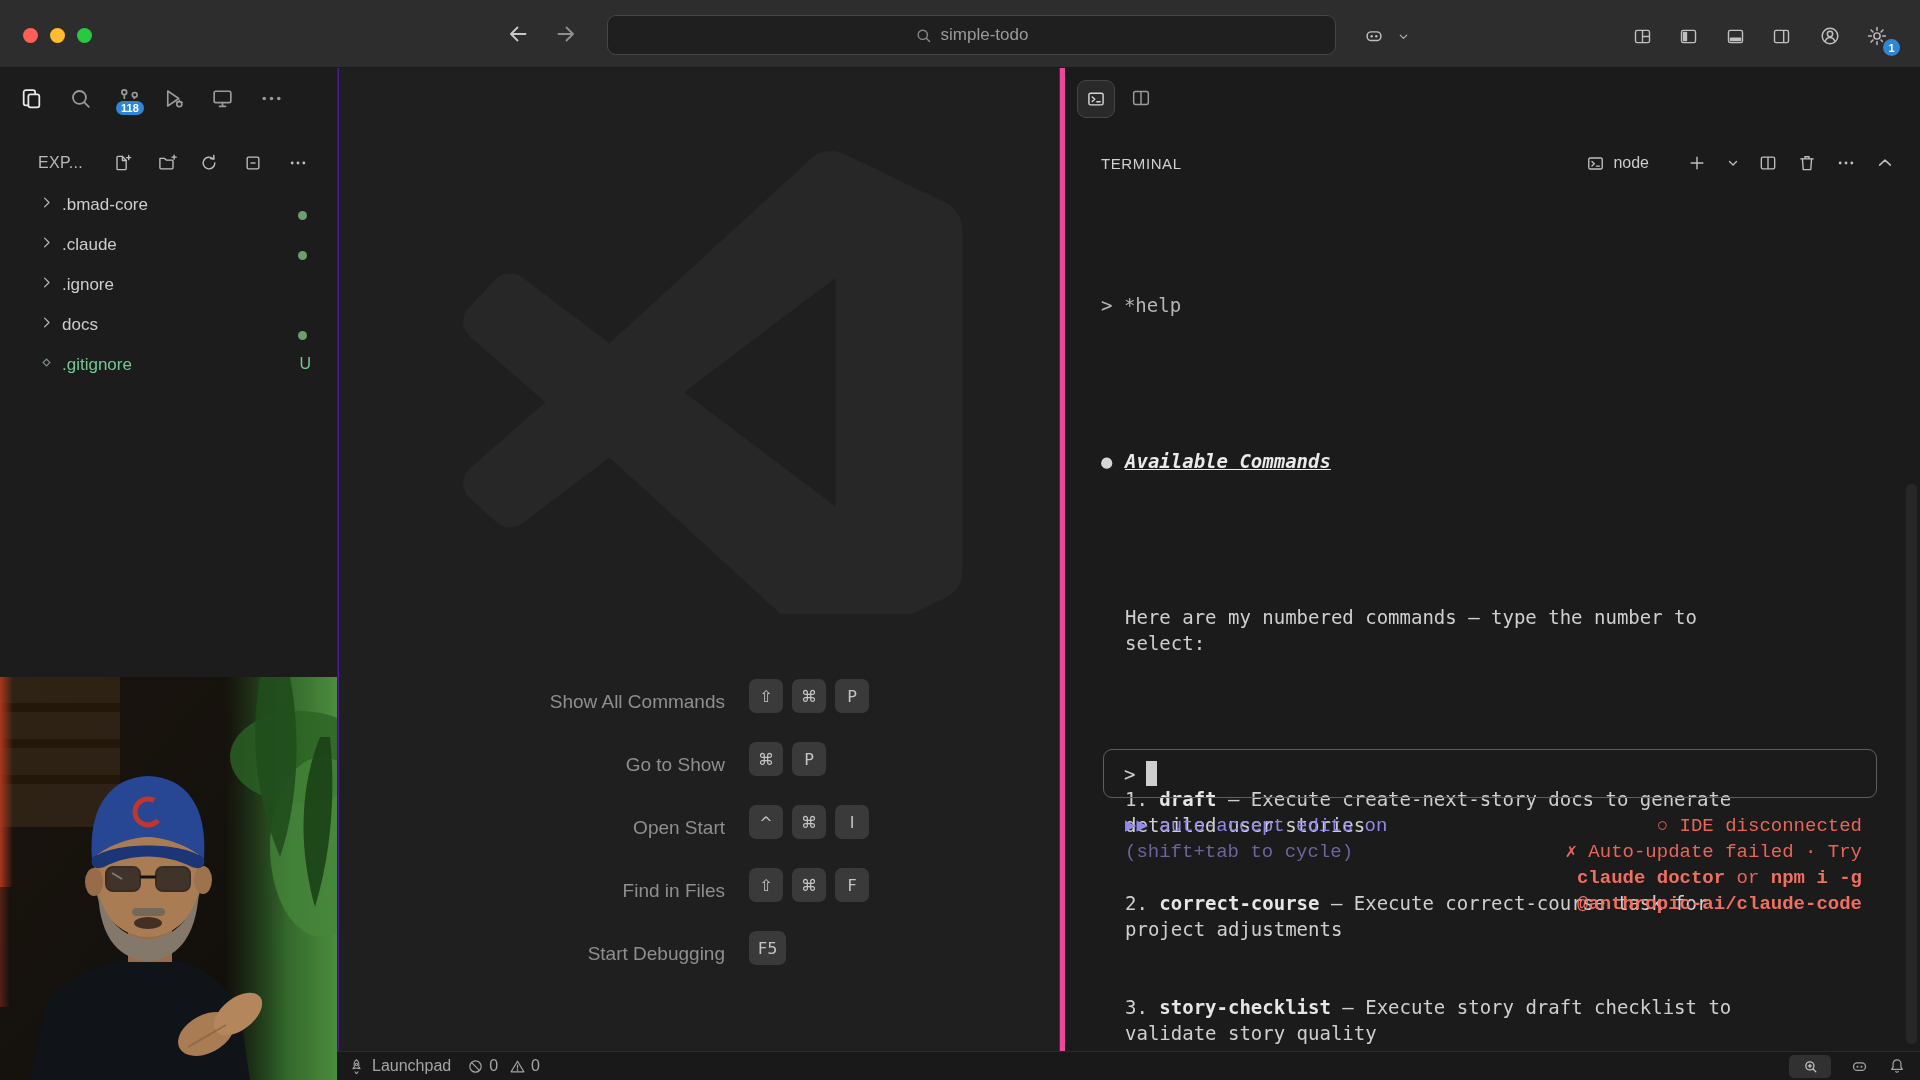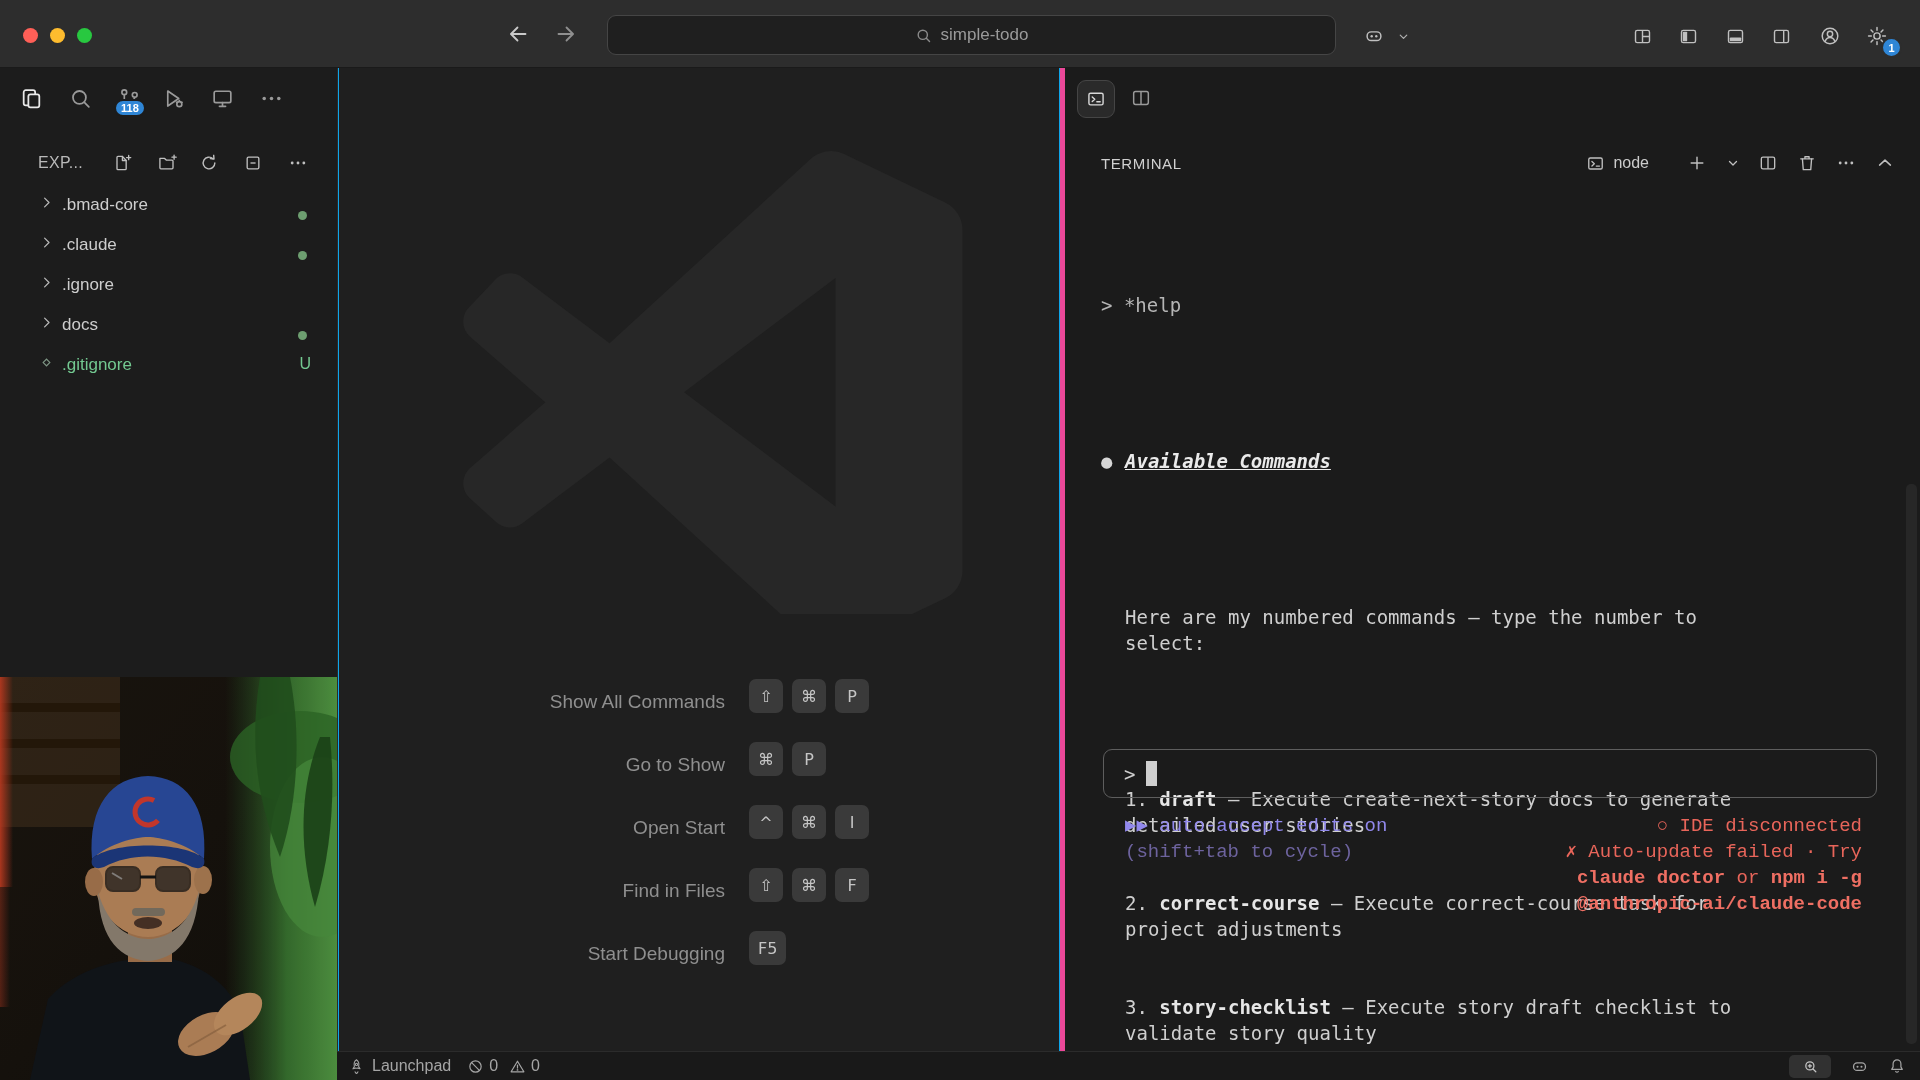--- a/index.html
+++ b/index.html
@@ -1,16 +1,16 @@
 <!DOCTYPE html>
 <html><head>
 <meta charset="utf-8">
 <style>
   html,body{margin:0;padding:0;background:#000;}
-  .stage{position:relative;width:1920px;height:1080px;background:#0ea5e9;overflow:hidden;
+  .stage{position:relative;width:1920px;height:1080px;background:#4c1d95;overflow:hidden;
          font-family:"Liberation Sans",sans-serif;color:#ccc;-webkit-font-smoothing:antialiased;}
 
   
   .titlebar{position:absolute;left:0;top:0;right:0;height:68px;background:#2d2d2d;border-bottom:1px solid #1a1a1a;box-sizing:border-box;}
   .traffic{position:absolute;left:23px;top:28px;display:flex;gap:12px;}
   .tdot{width:15px;height:15px;border-radius:50%;}
   .t-close{background:#ff5f57}.t-min{background:#febc2e}.t-max{background:#28c840}
   .navbtn{position:absolute;top:21px;width:26px;height:26px;display:flex;align-items:center;justify-content:center;}
   .searchbox{position:absolute;left:607px;top:15px;width:729px;height:40px;background:#1f1f1f;border:1px solid #454545;
              border-radius:9px;display:flex;align-items:center;justify-content:center;gap:9px;color:#9a9a9a;font-size:17px;box-sizing:border-box;}

